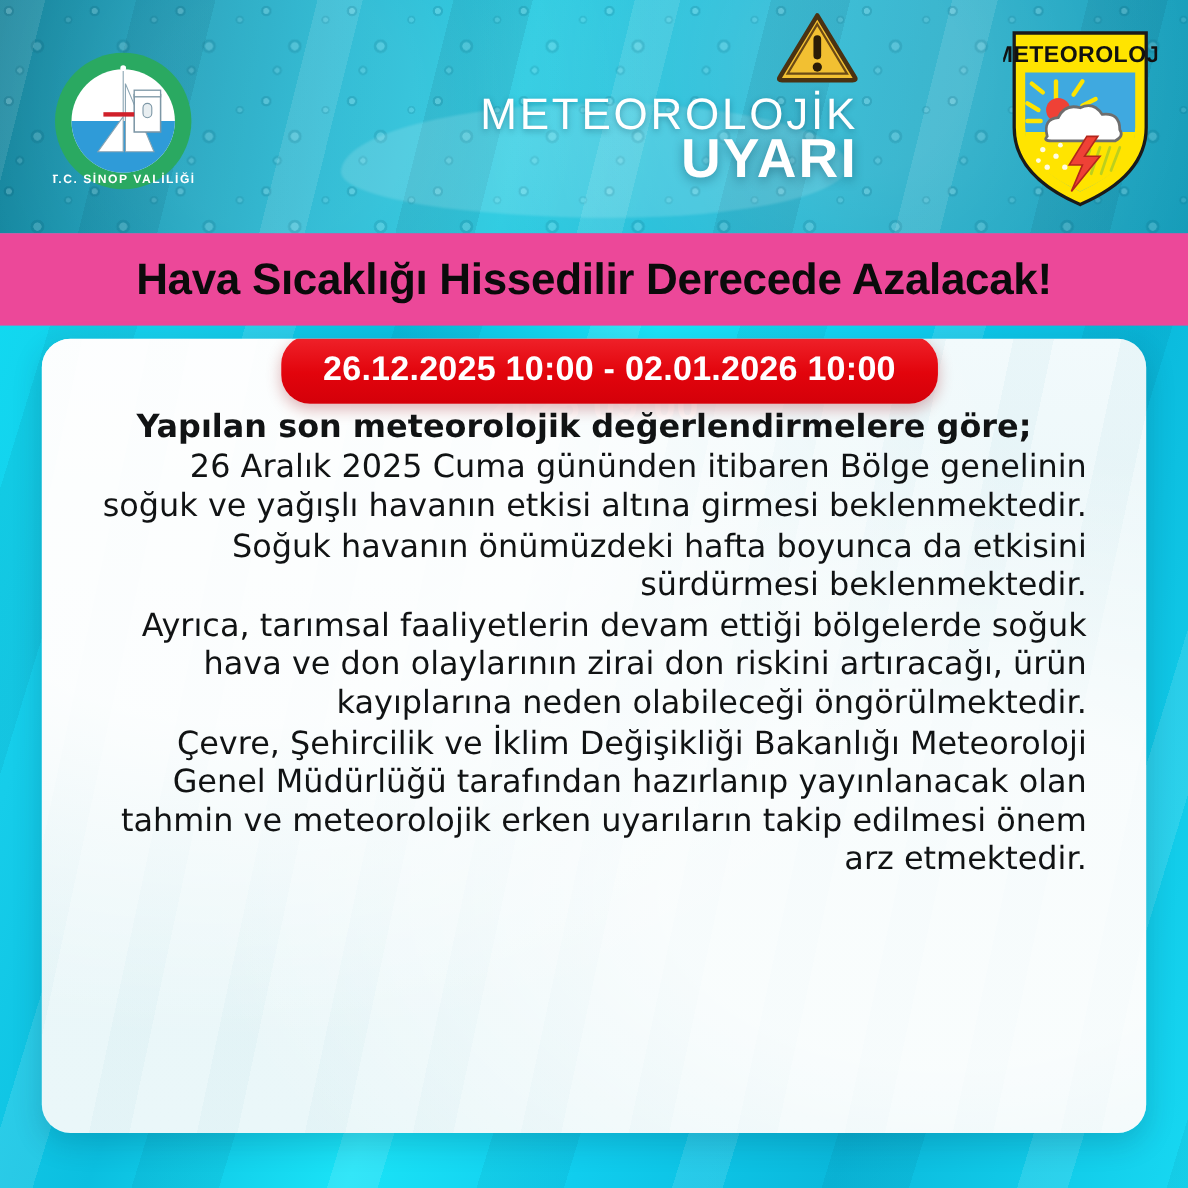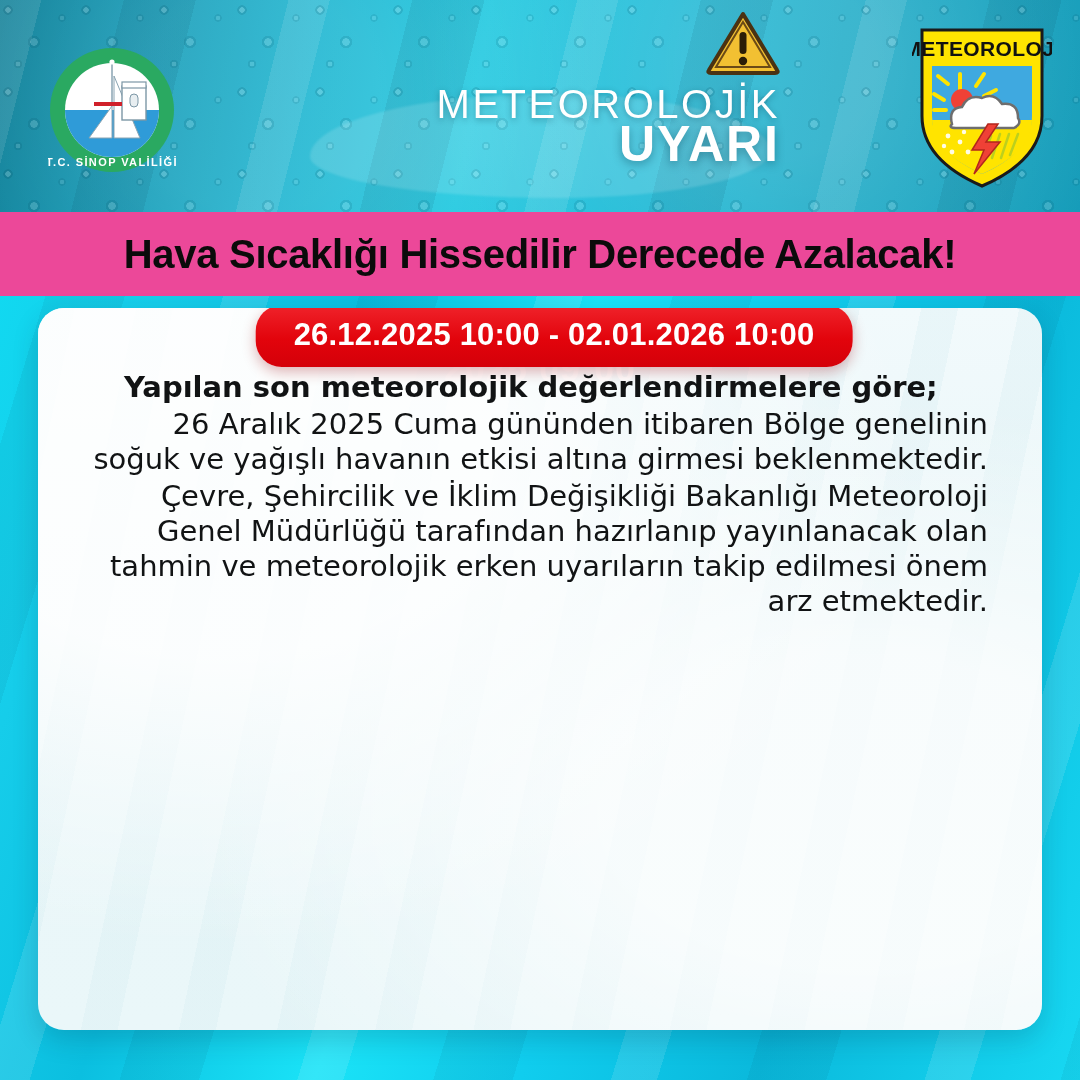--- a/index.html
+++ b/index.html
@@ -232,18 +232,20 @@
 
     <div class="ghost">2025 09:00</div>
 
     <div class="badge">
       <span>26.12.2025 10:00 - 02.01.2026 10:00</span>
     </div>
 
     <div class="body-text">
       <p class="lead">Yapılan son meteorolojik değerlendirmelere göre;</p>
       <p class="noj">26 Aralık 2025 Cuma gününden itibaren Bölge genelinin soğuk ve yağışlı havanın etkisi altına girmesi beklenmektedir.</p>
+      <p class="noj">Soğuk havanın önümüzdeki hafta boyunca da etkisini sürdürmesi beklenmektedir.</p>
+      <p class="noj">Ayrıca, tarımsal faaliyetlerin devam ettiği bölgelerde soğuk hava ve don olaylarının zirai don riskini artıracağı, ürün kayıplarına neden olabileceği öngörülmektedir.</p>
       <p class="noj">Çevre, Şehircilik ve İklim Değişikliği Bakanlığı Meteoroloji Genel Müdürlüğü tarafından hazırlanıp yayınlanacak olan tahmin ve meteorolojik erken uyarıların takip edilmesi önem arz etmektedir.</p>
 
     </div>
   </div>
 
 </div>
 
 </body></html>

